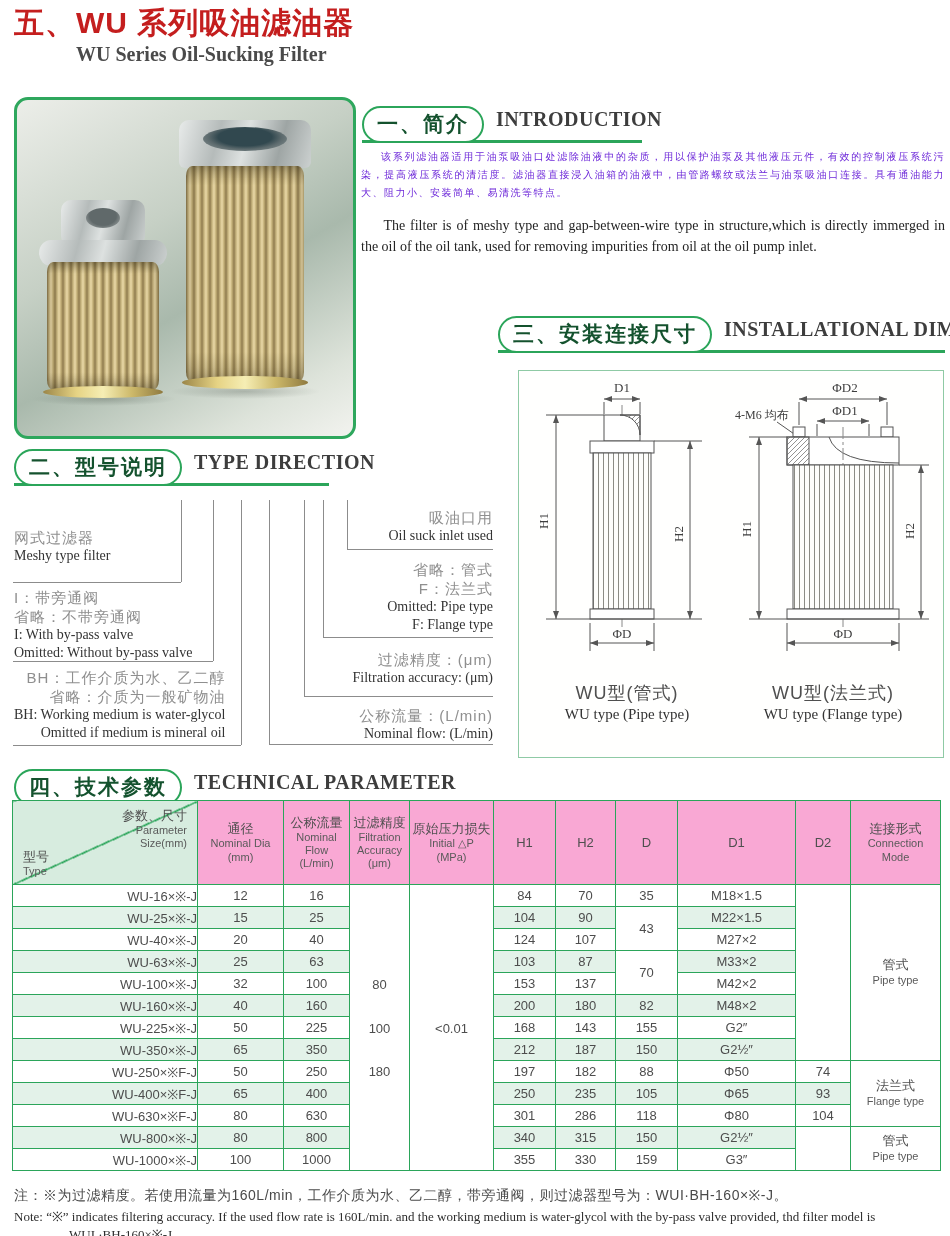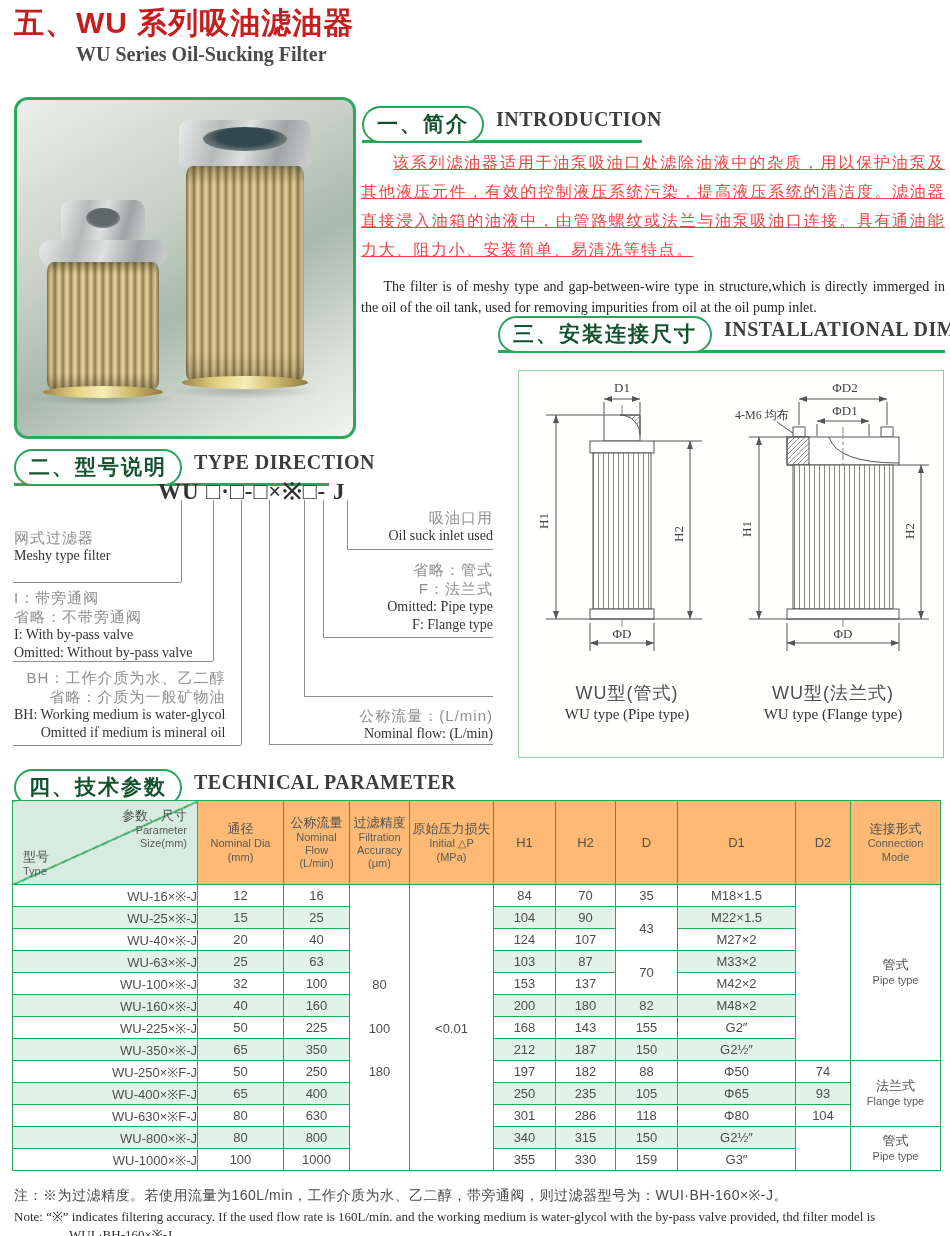--- a/index.html
+++ b/index.html
@@ -25,41 +25,41 @@
   .metal{background:linear-gradient(105deg,#e8ebea 0%,#b5bbba 30%,#dde1e0 50%,#9ea5a4 75%,#ccd1d0 100%);}
   .filt-body{background:
     linear-gradient(180deg, rgba(60,50,20,.28) 0, rgba(255,255,255,0) 9%, rgba(255,255,255,0) 86%, rgba(60,50,20,.28) 100%),
     repeating-linear-gradient(90deg,#8f7b4e 0px,#c7b47e 2px,#ead9a8 4px,#c2ae76 6px,#8f7b4e 8px);
     box-shadow:inset 0 0 14px rgba(0,0,0,.28);border-radius:6px/10px;}
   .gold{background:linear-gradient(90deg,#9b8648,#e6d384 28%,#f6eeb4 50%,#cdb96a 74%,#8f7a40);border-radius:50%;}
   .fshadow{position:absolute;border-radius:50%;background:radial-gradient(ellipse,rgba(30,40,30,.22),rgba(0,0,0,0) 70%);}
   .abs{position:absolute;}
   
   .intro-body{position:absolute;left:361px;top:148px;width:584px;}
-  .para-zh{font-size:16px;color:#ef4444;line-height:1.82;text-align:justify;text-indent:2em;letter-spacing:1.5px;text-decoration:underline;}
+  .para-zh{font-size:10px;color:#6d28d9;line-height:1.82;text-align:justify;text-indent:2em;letter-spacing:1.5px;}
   .para-en{font-family:"Liberation Serif",serif;font-size:14px;color:#242424;line-height:1.5;text-indent:1.6em;margin-top:12px;text-align:justify;}
   
   .dims-panel{position:absolute;left:518px;top:370px;width:424px;height:386px;border:1px solid #8fcaa5;background:#fffffe;}
   .drawing{position:absolute;top:8px;width:200px;text-align:center;}
   .drawing svg{display:block;margin:0 auto;}
   .cap-zh{font-size:18px;color:#4f4f4f;letter-spacing:1px;margin-top:2px;}
   .cap-en{font-family:"Liberation Serif",serif;font-size:15px;color:#333;margin-top:1px;}
   .dimtext{font-family:"Liberation Serif",serif;font-size:13px;fill:#3e3e3e;}
   
   .type-diagram{position:absolute;left:0;top:470px;width:950px;height:296px;}
   .code{position:absolute;left:158px;top:4px;font-family:"Liberation Serif",serif;font-size:23px;font-weight:600;color:#333;letter-spacing:1px;}
   .tl{position:absolute;background:#8c8c8c;}
   .lbl{position:absolute;line-height:1.28;}
   .lbl .zh{font-size:15px;color:#8f8f8f;letter-spacing:1px;}
   .lbl .en{font-family:"Liberation Serif",serif;font-size:14px;color:#333;}
   .lbl.r{text-align:right;}
   
   .tech-table{position:absolute;left:12px;top:800px;border-collapse:collapse;table-layout:fixed;width:928px;}
   .tech-table th,.tech-table td{border:1px solid #2ba55a;}
-  .tech-table thead tr{height:84px;background:#fdba74;}
+  .tech-table thead tr{height:84px;background:#f9a8d4;}
   .tech-table tbody tr{height:22px;}
   .tech-table tbody tr:nth-child(even){background:#e3f2e9;}
   .tech-table td{font-size:13px;color:#4d4d4d;text-align:center;padding:0;}
   td.c-type{text-align:right;padding-left:24px;}
   th{font-weight:normal;padding:0;vertical-align:middle;}
   th .zh{font-size:13px;color:#4f4f4f;line-height:1.25;}
   th .en{font-size:11px;color:#5a5a5a;line-height:1.2;}
   th.hl{font-size:13px;color:#4f4f4f;}
   .wcell{background:#fff;}
   .diag{position:relative;background:
@@ -205,21 +205,20 @@
     <div class="cap-zh">WU型(法兰式)</div>
     <div class="cap-en">WU type (Flange type)</div>
   </div>
 </div>
 
 <div class="sec-hdr" style="left:14px;top:446px;width:315px;">
   <span class="pill">二、型号说明</span><span class="sec-en">TYPE DIRECTION</span>
 </div>
 
 <div class="type-diagram">
-  <div class="code">WU □·□-□×※□- J</div>
 
   <div class="tl" style="left:181px;top:30px;width:1px;height:82px;"></div>
   <div class="tl" style="left:213px;top:30px;width:1px;height:161px;"></div>
   <div class="tl" style="left:241px;top:30px;width:1px;height:245px;"></div>
   <div class="tl" style="left:269px;top:30px;width:1px;height:244px;"></div>
   <div class="tl" style="left:304px;top:30px;width:1px;height:196px;"></div>
   <div class="tl" style="left:323px;top:30px;width:1px;height:137px;"></div>
   <div class="tl" style="left:347px;top:30px;width:1px;height:49px;"></div>
   <div class="tl" style="left:13px;top:112px;width:168px;height:1px;"></div>
   <div class="tl" style="left:13px;top:191px;width:200px;height:1px;"></div>
@@ -248,20 +247,24 @@
 
   <div class="lbl r" style="right:457px;top:38px;">
     <div class="zh">吸油口用</div>
     <div class="en">Oil suck inlet used</div>
   </div>
   <div class="lbl r" style="right:457px;top:90px;">
     <div class="zh">省略：管式</div>
     <div class="zh">F：法兰式</div>
     <div class="en">Omitted: Pipe type</div>
     <div class="en">F: Flange type</div>
+  </div>
+  <div class="lbl r" style="right:457px;top:180px;">
+    <div class="zh">过滤精度：(μm)</div>
+    <div class="en">Filtration accuracy: (μm)</div>
   </div>
   <div class="lbl r" style="right:457px;top:236px;">
     <div class="zh">公称流量：(L/min)</div>
     <div class="en">Nominal flow: (L/min)</div>
   </div>
 </div>
 
 <div class="sec-hdr" style="left:14px;top:766px;width:482px;">
   <span class="pill">四、技术参数</span><span class="sec-en">TECHNICAL PARAMETER</span>
 </div>

